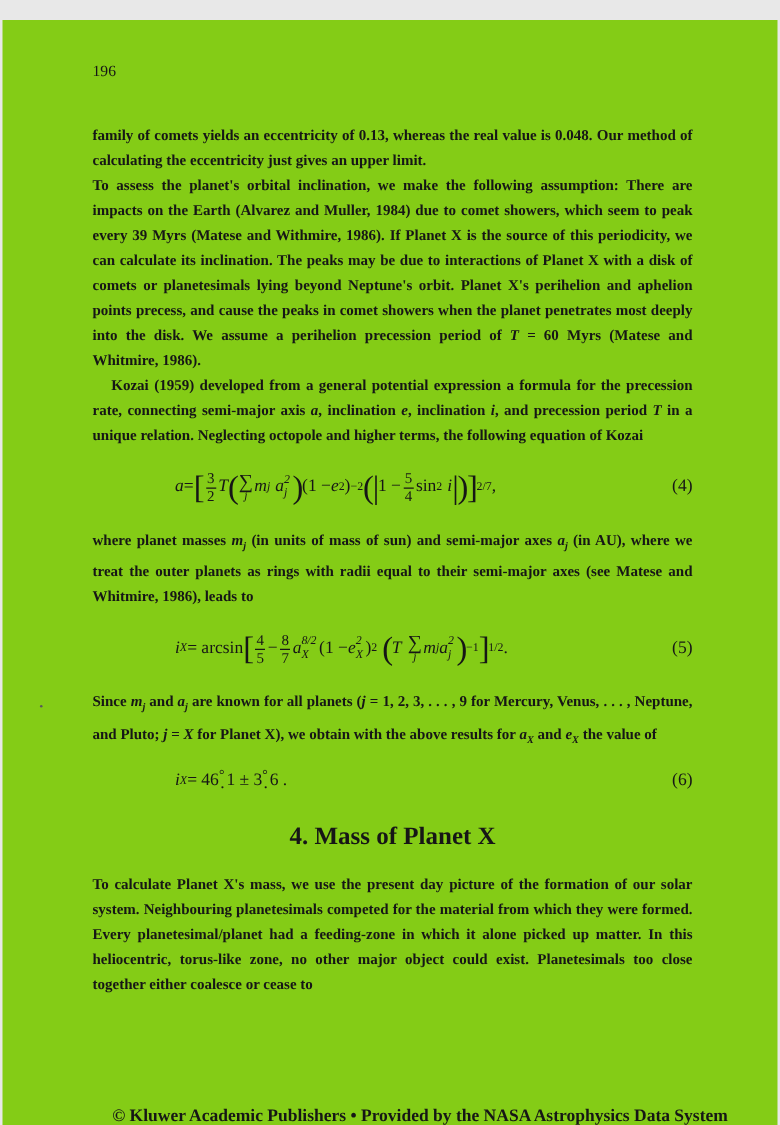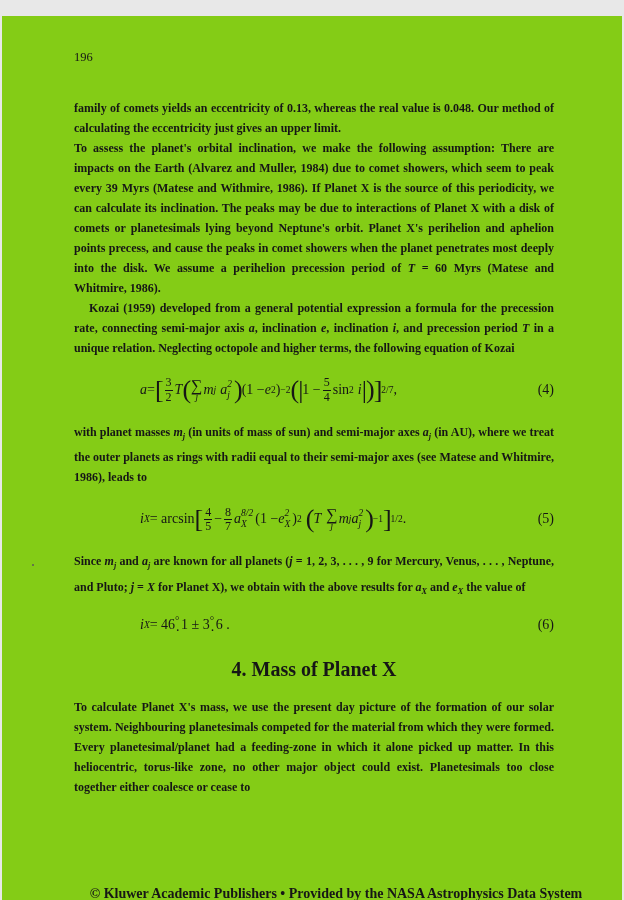--- a/index.html
+++ b/index.html
@@ -112,21 +112,21 @@
       <span class="gap"></span>
         <span class="v">i</span>
       <span class="bigd">|</span>
       <span class="bigd">)</span>
       <span class="bigd">]</span>
         <sup class="bexp">2/7</sup>
       <span> ,</span>
       <span class="eq-num">(4)</span>
     </div>
 
-    <p class="para"><span>with planet masses </span><i>m</i><sub>j</sub><span> (in units of mass of sun) and semi-major axes </span><i>a</i><sub>j</sub><span> (in AU), where we treat the outer planets as rings with radii equal to their semi-major axes (see Matese and Whitmire, 1986), leads to</span></p>
+    <p class="para"><span>where planet masses </span><i>m</i><sub>j</sub><span> (in units of mass of sun) and semi-major axes </span><i>a</i><sub>j</sub><span> (in AU), where we treat the outer planets as rings with radii equal to their semi-major axes (see Matese and Whitmire, 1986), leads to</span></p>
 
     <div class="eq">
       <span class="v">i</span>
         <sub class="lo">X</sub>
         <span> = arcsin </span>
       <span class="bigd">[</span>
       <span class="frac">
           <span>4</span>
           <span class="den">5</span>
         </span>

